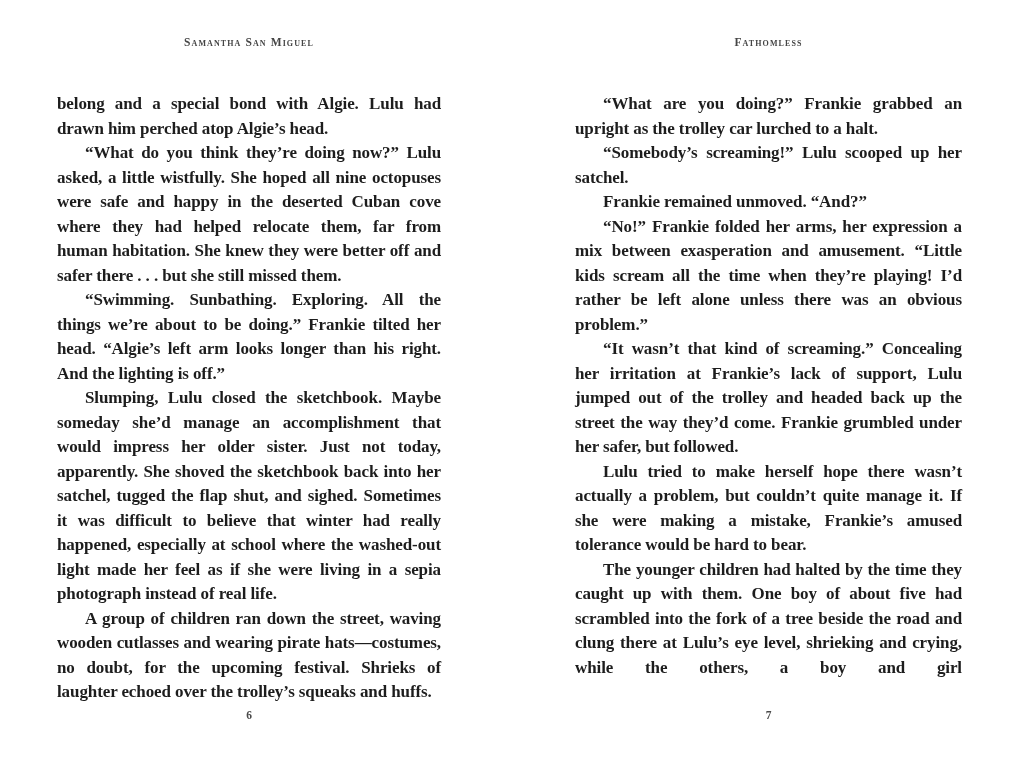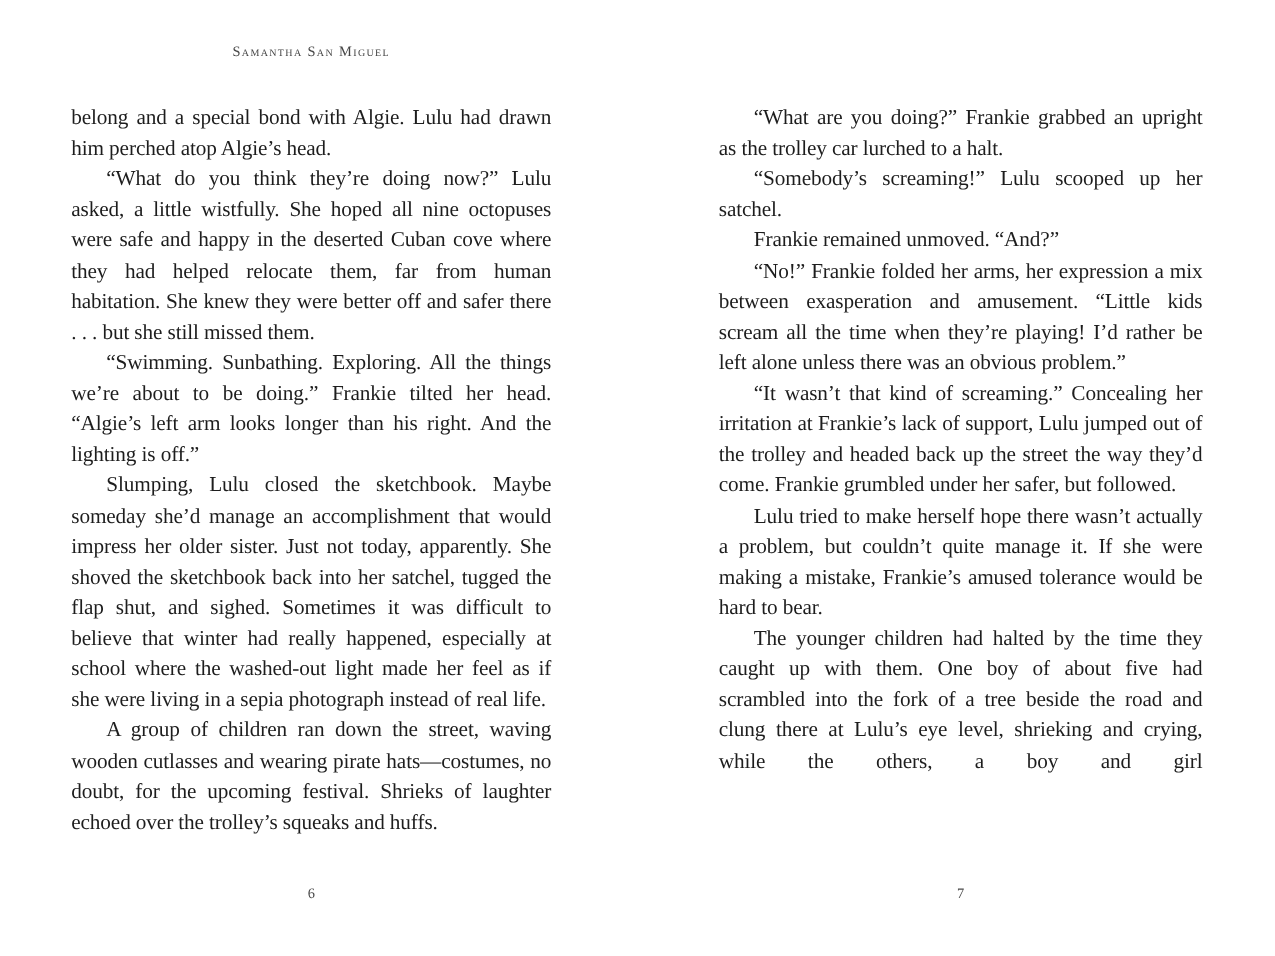--- a/index.html
+++ b/index.html
@@ -13,36 +13,37 @@
     height: 765px;
     background: #ffffff;
     font-family: "Liberation Serif", serif;
     overflow: hidden;
   }
   .page {
     position: absolute;
     top: 0;
     width: 510px;
     height: 765px;
+    font-weight: bold;
   }
   .page.left  { left: 0; }
   .page.right { left: 510px; }
 
   .running-header {
     position: absolute;
     top: 36px;
     text-align: center;
     font-variant: small-caps;
     font-size: 11.5px;
     letter-spacing: 1.1px;
     color: #454545;
   }
   .text-block {
     position: absolute;
-    top: 82px;
+    top: 92px;
     text-align: justify;
     font-size: 17px;
     line-height: 24.5px;
     letter-spacing: -0.1px;
     color: #1d1d1d;
   }
   .page-number {
     position: absolute;
     top: 709px;
     text-align: center;
@@ -73,20 +74,21 @@
         <p><span>belong and a special bond with Algie. Lulu had drawn him perched atop Algie’s head.</span></p>
         <p class="indent"><span>“What do you think they’re doing now?” Lulu asked, a little wistfully. She hoped all nine octopuses were safe and happy in the deserted Cuban cove where they had helped relocate them, far from human habitation. She knew they were better off and safer there . . . but she still missed them.</span></p>
         <p class="indent"><span>“Swimming. Sunbathing. Exploring. All the things we’re about to be doing.” Frankie tilted her head. “Algie’s left arm looks longer than his right. And the lighting is off.”</span></p>
         <p class="indent"><span>Slumping, Lulu closed the sketchbook. Maybe someday she’d manage an accomplishment that would impress her older sister. Just not today, apparently. She shoved the sketchbook back into her satchel, tugged the flap shut, and sighed. Sometimes it was difficult to believe that winter had really happened, especially at school where the washed-out light made her feel as if she were living in a sepia photograph instead of real life.</span></p>
         <p class="indent"><span>A group of children ran down the street, waving wooden cutlasses and wearing pirate hats—costumes, no doubt, for the upcoming festival. Shrieks of laughter echoed over the trolley’s squeaks and huffs.</span></p>
       </div>
     <div class="page-number">6</div>
   </section>
 
   <section class="page right">
+    <div class="running-header">Fathomless</div>
     <div class="text-block">
         <p class="indent"><span>“What are you doing?” Frankie grabbed an upright as the trolley car lurched to a halt.</span></p>
         <p class="indent"><span>“Somebody’s screaming!” Lulu scooped up her satchel.</span></p>
         <p class="indent"><span>Frankie remained unmoved. “And?”</span></p>
         <p class="indent"><span>“No!” Frankie folded her arms, her expression a mix between exasperation and amusement. “Little kids scream all the time when they’re playing! I’d rather be left alone unless there was an obvious problem.”</span></p>
         <p class="indent"><span>“It wasn’t that kind of screaming.” Concealing her irritation at Frankie’s lack of support, Lulu jumped out of the trolley and headed back up the street the way they’d come. Frankie grumbled under her safer, but followed.</span></p>
         <p class="indent"><span>Lulu tried to make herself hope there wasn’t actually a problem, but couldn’t quite manage it. If she were making a mistake, Frankie’s amused tolerance would be hard to bear.</span></p>
         <p class="indent justify-last"><span>The younger children had halted by the time they caught up with them. One boy of about five had scrambled into the fork of a tree beside the road and clung there at Lulu’s eye level, shrieking and crying, while the others, a boy and girl</span></p>
       </div>
     <div class="page-number">7</div>

